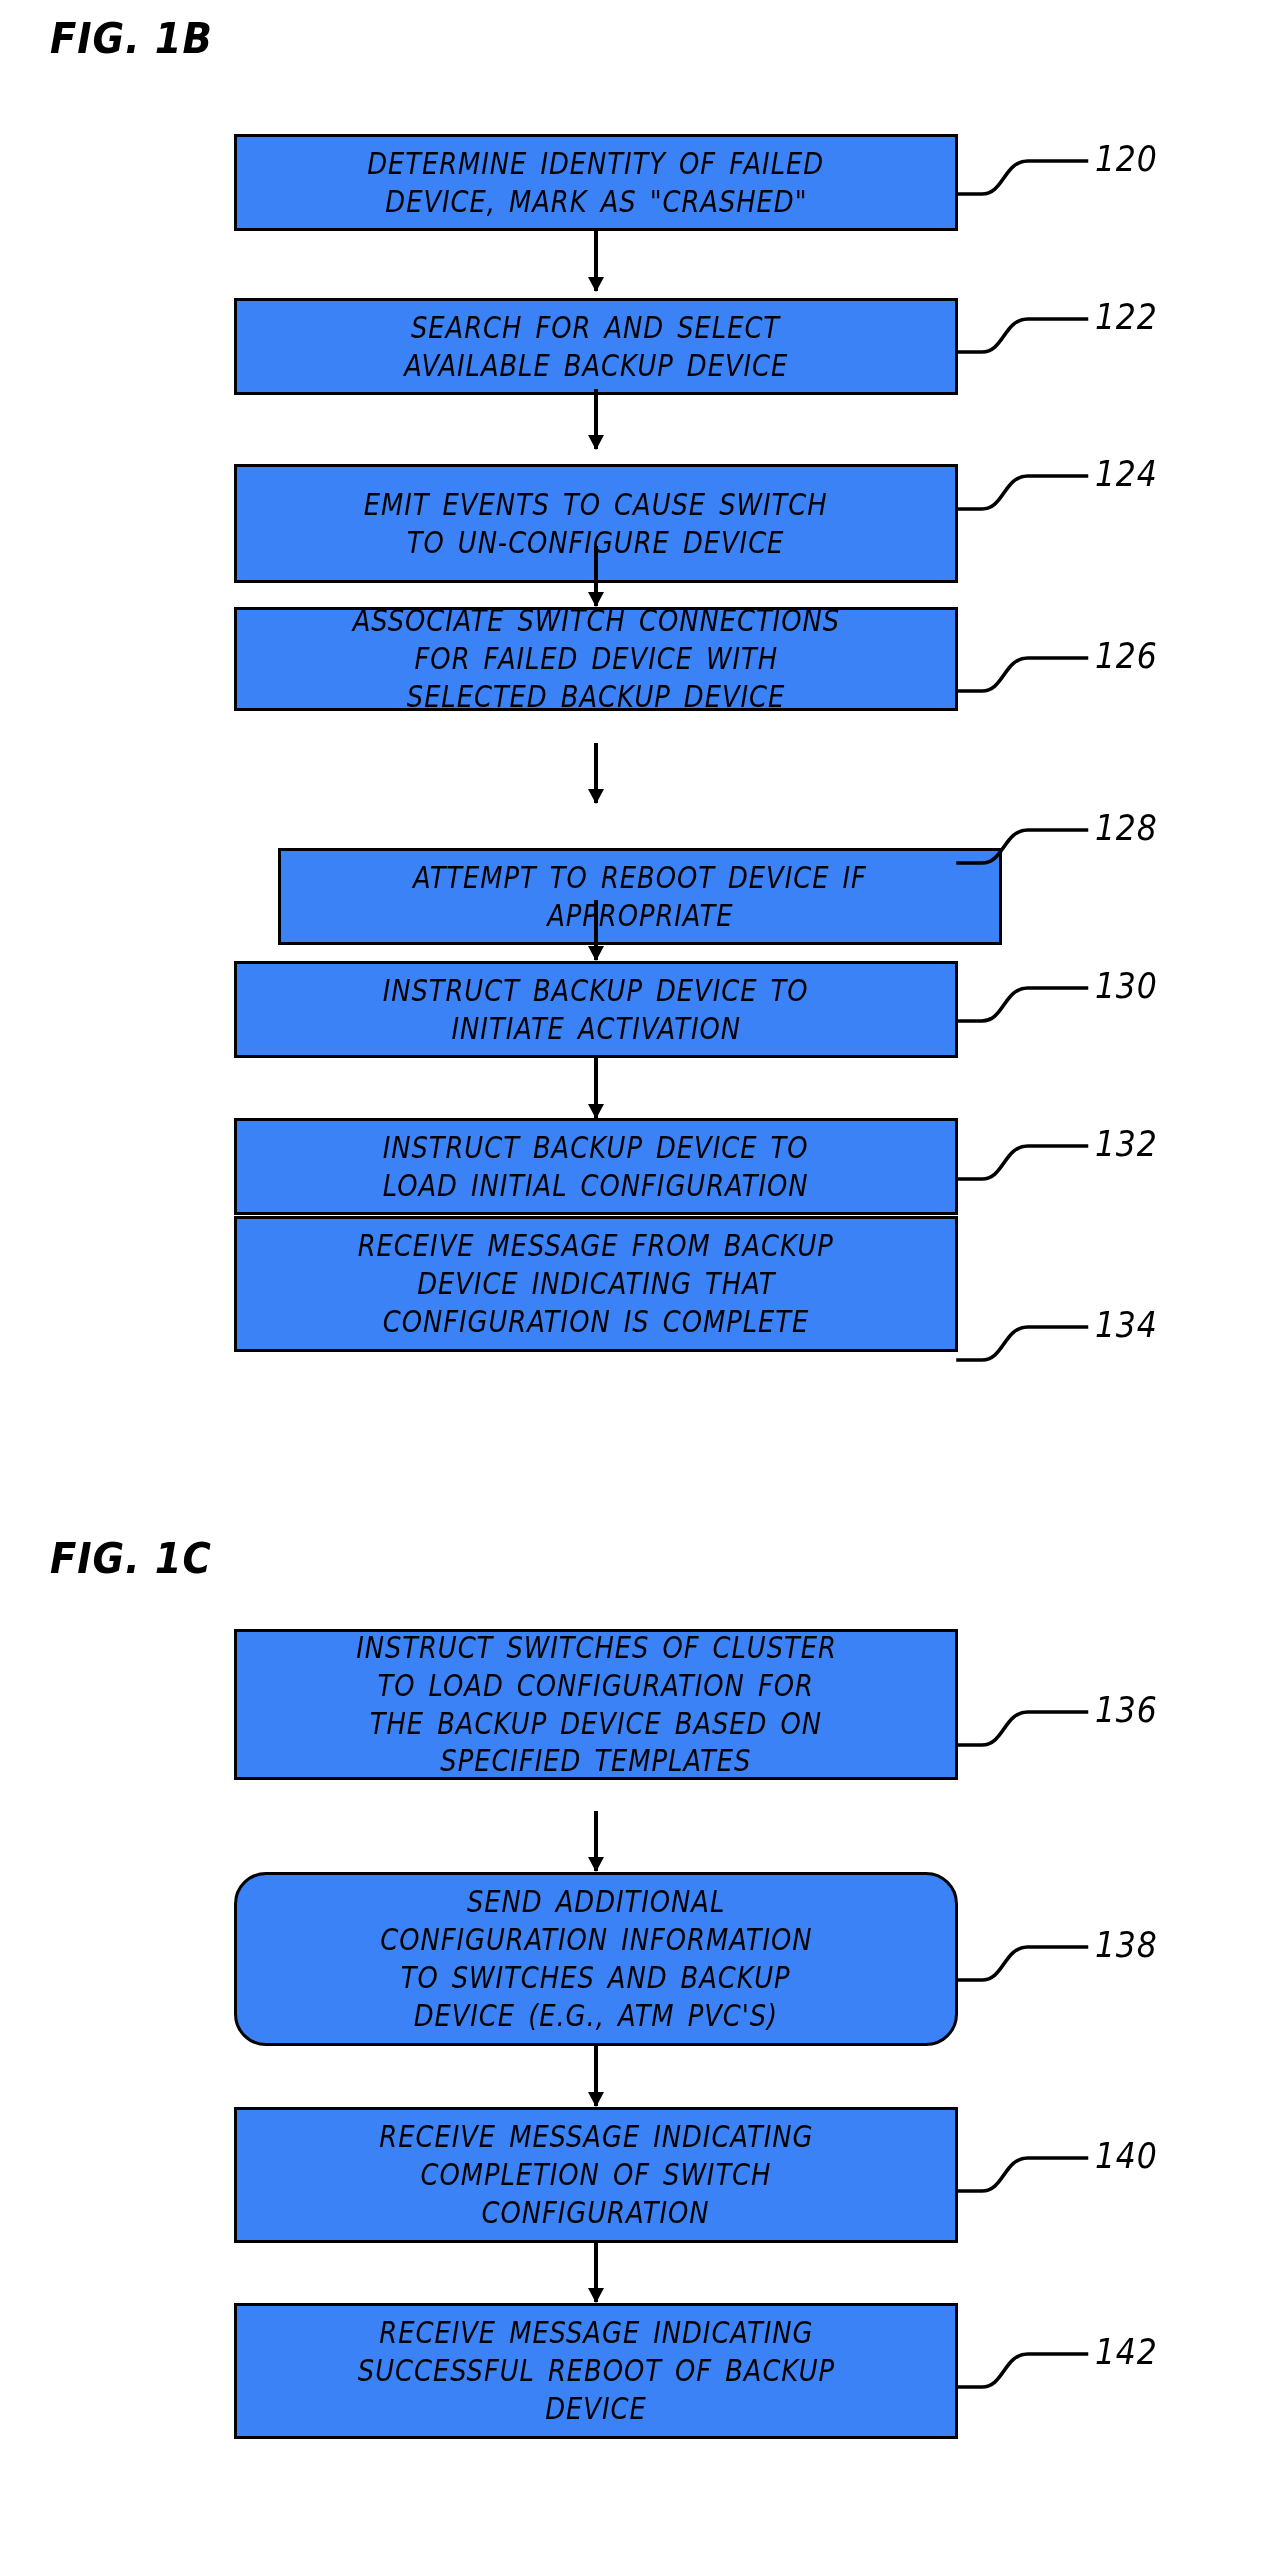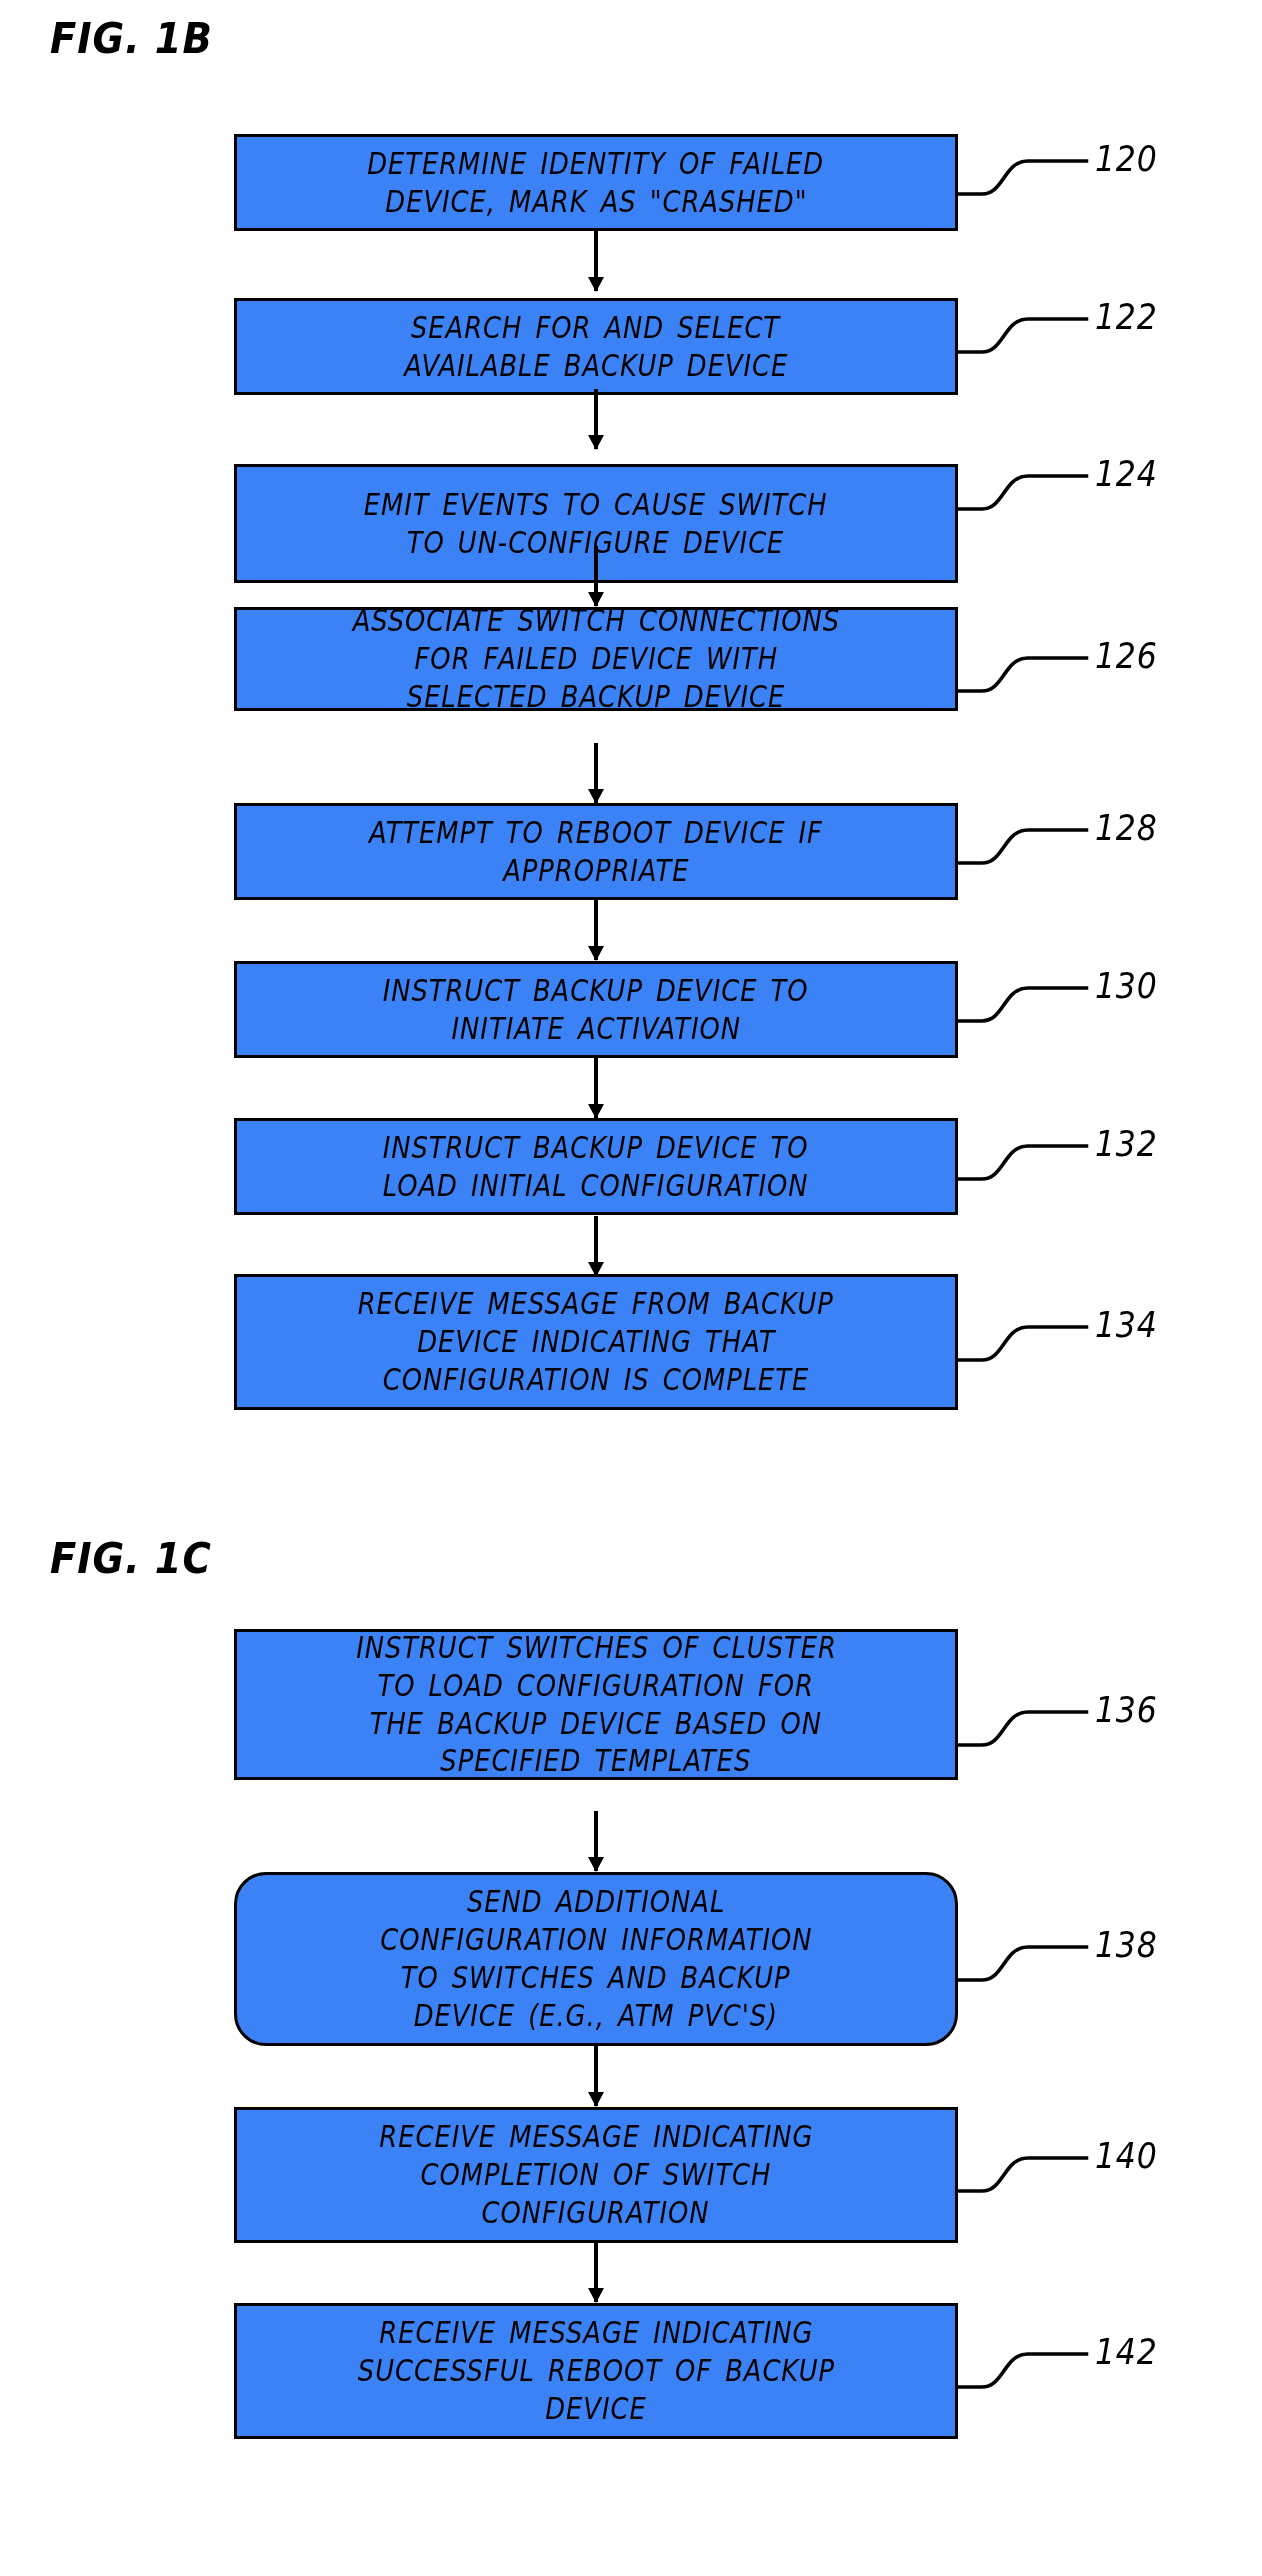--- a/index.html
+++ b/index.html
@@ -128,21 +128,21 @@
         <div class="node" style="top: 607px; height: 104px;">
           <div class="line">ASSOCIATE SWITCH CONNECTIONS</div>
           <div class="line">FOR FAILED DEVICE WITH</div>
           <div class="line">SELECTED BACKUP DEVICE</div>
         </div>
         <div class="connector" style="top: 743px; height: 60px;"></div>
         <svg width="138" height="110" class="leader" style="left: 956px; top: 636px;" viewBox="0 0 150 120">
           <path d="M 0 60 L 28 60 C 52 60, 52 24, 78 24 L 144 24" stroke="#000000" stroke-width="4" fill="none"></path>
         </svg>
         <div class="refnum" style="left: 1095px; top: 636px;">126</div>
-        <div class="node" style="top: 803px; height: 97px;">
+        <div class="node" style="top: 848px; height: 97px; margin-left: 44px;">
           <div class="line">ATTEMPT TO REBOOT DEVICE IF</div>
           <div class="line">APPROPRIATE</div>
         </div>
         <div class="connector" style="top: 900px; height: 60px;"></div>
         <svg width="138" height="110" class="leader" style="left: 956px; top: 808px;" viewBox="0 0 150 120">
           <path d="M 0 60 L 28 60 C 52 60, 52 24, 78 24 L 144 24" stroke="#000000" stroke-width="4" fill="none"></path>
         </svg>
         <div class="refnum" style="left: 1095px; top: 808px;">128</div>
         <div class="node" style="top: 961px; height: 97px;">
           <div class="line">INSTRUCT BACKUP DEVICE TO</div>
@@ -155,21 +155,21 @@
         <div class="refnum" style="left: 1095px; top: 966px;">130</div>
         <div class="node" style="top: 1118px; height: 97px;">
           <div class="line">INSTRUCT BACKUP DEVICE TO</div>
           <div class="line">LOAD INITIAL CONFIGURATION</div>
         </div>
         <div class="connector" style="top: 1216px; height: 60px;"></div>
         <svg width="138" height="110" class="leader" style="left: 956px; top: 1124px;" viewBox="0 0 150 120">
           <path d="M 0 60 L 28 60 C 52 60, 52 24, 78 24 L 144 24" stroke="#000000" stroke-width="4" fill="none"></path>
         </svg>
         <div class="refnum" style="left: 1095px; top: 1124px;">132</div>
-        <div class="node" style="top: 1274px; height: 136px;">
+        <div class="node" style="top: 1216px; height: 136px;">
           <div class="line">RECEIVE MESSAGE FROM BACKUP</div>
           <div class="line">DEVICE INDICATING THAT</div>
           <div class="line">CONFIGURATION IS COMPLETE</div>
         </div>
         <svg width="138" height="110" class="leader" style="left: 956px; top: 1305px;" viewBox="0 0 150 120">
           <path d="M 0 60 L 28 60 C 52 60, 52 24, 78 24 L 144 24" stroke="#000000" stroke-width="4" fill="none"></path>
         </svg>
         <div class="refnum" style="left: 1095px; top: 1305px;">134</div>
       </div>
       <div class="flow">

